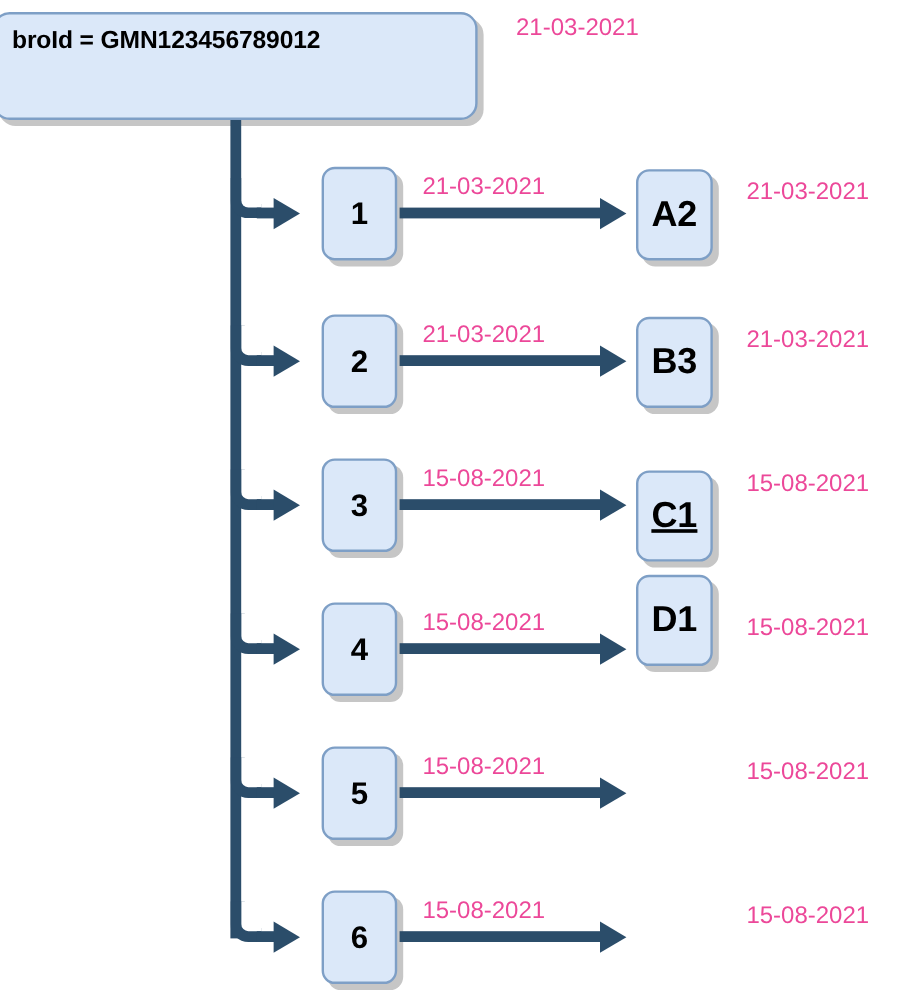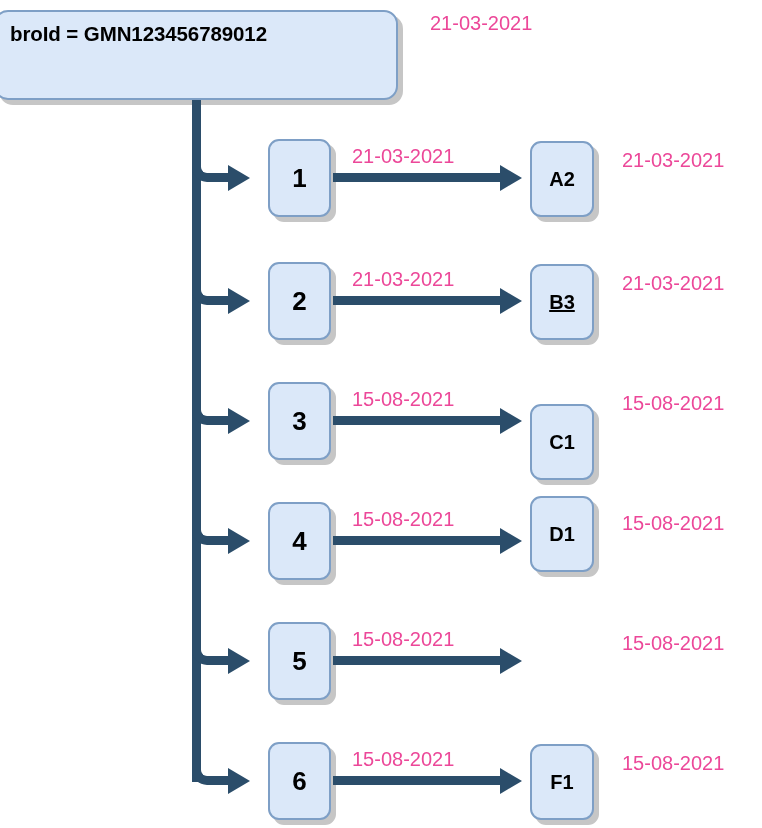--- a/index.html
+++ b/index.html
@@ -56,21 +56,21 @@
   
   .node-step {
     width: 63px;
     height: 78px;
     font-size: 26px;
   }
   
   .node-event {
     width: 64px;
     height: 76px;
-    font-size: 20px;
+    font-size: 30px;
   }
 
   
   .trunk {
     position: absolute;
     left: 192px;
     top: 100px;
     width: 9px;
     background: #2b4d6a;
   }
@@ -142,49 +142,49 @@
 
   <div class="elbow" style="left:192px; top:271px;"></div>
   <div class="branch-shaft" style="left:214px; top:296px; width:16px;"></div>
   <div class="arrowhead" style="left:228px; top:288px;"></div>
   <div class="node node-step" style="left:268px; top:262px;">
     <span>2</span>
   </div>
   <div class="hshaft" style="left:333px; top:296px; width:167px;"></div>
   <div class="arrowhead" style="left:500px; top:288px;"></div>
   <div class="label label-arrow" style="left:352px; top:269px;">21-03-2021</div>
-  <div class="node node-event" style="left:530px; top:264px;text-decoration:underline;">
+  <div class="node node-event" style="left:530px; top:264px;">
     <span>B3</span>
   </div>
   <div class="label label-side" style="left:622px; top:273px;">21-03-2021</div>
 
   <div class="elbow" style="left:192px; top:391px;"></div>
   <div class="branch-shaft" style="left:214px; top:416px; width:16px;"></div>
   <div class="arrowhead" style="left:228px; top:408px;"></div>
   <div class="node node-step" style="left:268px; top:382px;">
     <span>3</span>
   </div>
   <div class="hshaft" style="left:333px; top:416px; width:167px;"></div>
   <div class="arrowhead" style="left:500px; top:408px;"></div>
   <div class="label label-arrow" style="left:352px; top:389px;">15-08-2021</div>
-  <div class="node node-event" style="left:530px; top:404px;">
+  <div class="node node-event" style="left:530px; top:392px;text-decoration:underline;">
     <span>C1</span>
   </div>
   <div class="label label-side" style="left:622px; top:393px;">15-08-2021</div>
 
   <div class="elbow" style="left:192px; top:511px;"></div>
   <div class="branch-shaft" style="left:214px; top:536px; width:16px;"></div>
   <div class="arrowhead" style="left:228px; top:528px;"></div>
   <div class="node node-step" style="left:268px; top:502px;">
     <span>4</span>
   </div>
   <div class="hshaft" style="left:333px; top:536px; width:167px;"></div>
   <div class="arrowhead" style="left:500px; top:528px;"></div>
   <div class="label label-arrow" style="left:352px; top:509px;">15-08-2021</div>
-  <div class="node node-event" style="left:530px; top:496px;">
+  <div class="node node-event" style="left:530px; top:479px;">
     <span>D1</span>
   </div>
   <div class="label label-side" style="left:622px; top:513px;">15-08-2021</div>
 
   <div class="elbow" style="left:192px; top:631px;"></div>
   <div class="branch-shaft" style="left:214px; top:656px; width:16px;"></div>
   <div class="arrowhead" style="left:228px; top:648px;"></div>
   <div class="node node-step" style="left:268px; top:622px;">
     <span>5</span>
   </div>
@@ -195,18 +195,15 @@
 
   <div class="elbow" style="left:192px; top:751px;"></div>
   <div class="branch-shaft" style="left:214px; top:776px; width:16px;"></div>
   <div class="arrowhead" style="left:228px; top:768px;"></div>
   <div class="node node-step" style="left:268px; top:742px;">
     <span>6</span>
   </div>
   <div class="hshaft" style="left:333px; top:776px; width:167px;"></div>
   <div class="arrowhead" style="left:500px; top:768px;"></div>
   <div class="label label-arrow" style="left:352px; top:749px;">15-08-2021</div>
-  <div class="node node-event" style="left:530px; top:744px;">
-    <span>F1</span>
-  </div>
   <div class="label label-side" style="left:622px; top:753px;">15-08-2021</div>
 
 </div>
 
 </body></html>

